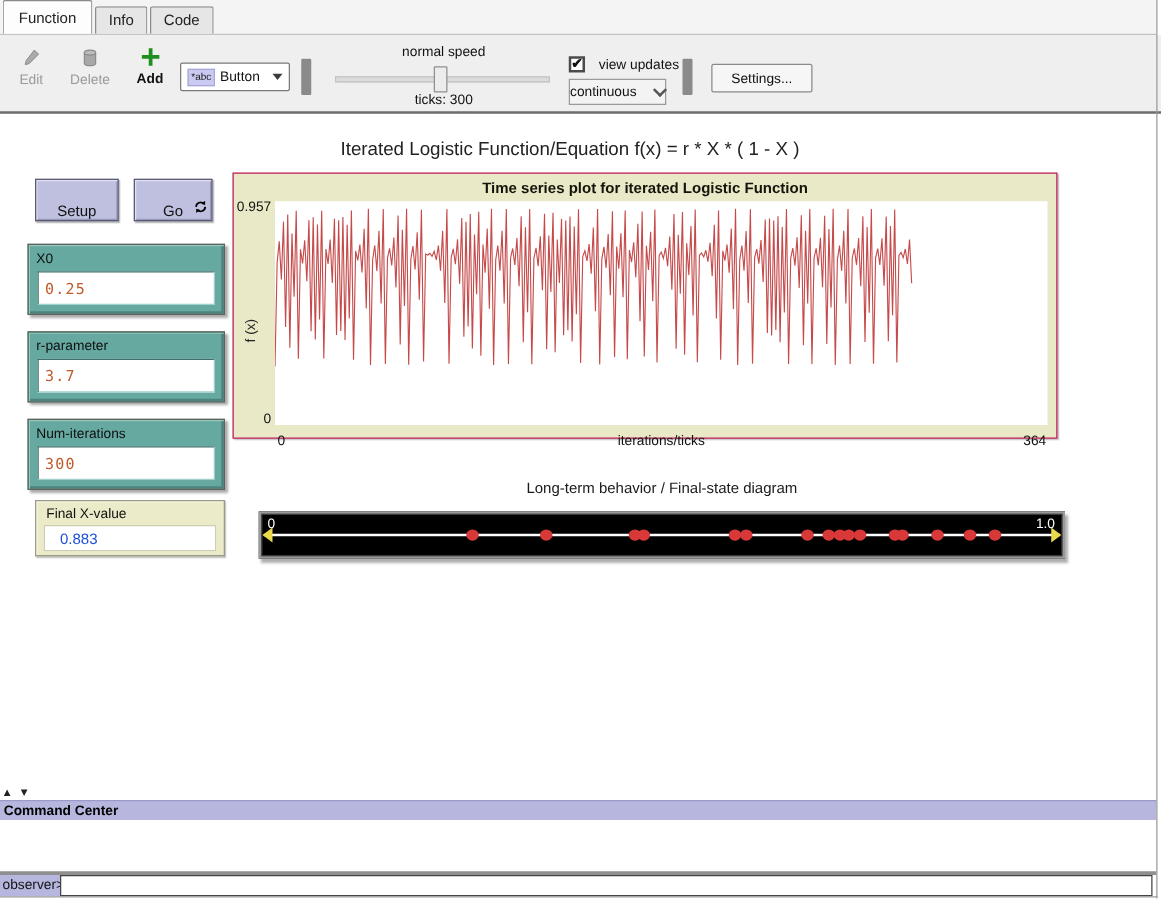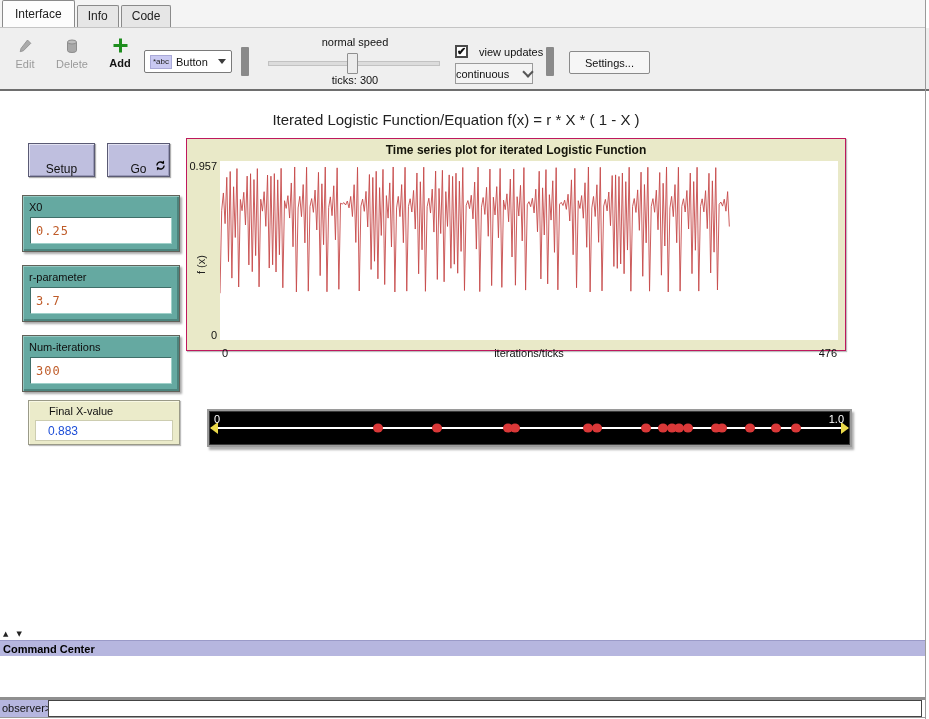--- a/index.html
+++ b/index.html
@@ -58,21 +58,21 @@
             box-shadow:inset 1px 1px 0 #93c7c0, inset -2px -2px 0 #4c847d, 2px 2px 2px #ababab;}
   .nl-input .lbl{padding:5px 0 0 6px;color:#0e0e0e;}
   .nl-input .field{margin:4px 7px 0 7px;height:27px;background:#fff;border:1px solid #3f6f69;
                    border-right-color:#9fd0c9;border-bottom-color:#9fd0c9;box-sizing:border-box;
                    display:flex;align-items:center;}
   .nl-input .field span{font-family:"DejaVu Sans Mono",monospace;font-size:12px;color:#bf5b28;
                         padding-left:5px;letter-spacing:1px;}
   .monitor{position:absolute;left:28px;top:400px;width:152px;height:45px;background:#ebebca;
            border:1px solid #9a9a88;box-sizing:border-box;
            box-shadow:inset 1px 1px 0 #f8f8e4, 1px 1px 1px #bdbdbd;}
-  .monitor .lbl{padding:4px 0 0 20px;color:#111;}
+  .monitor .lbl{padding:4px 0 0 8px;color:#111;}
   .monitor .field{margin:3px 6px 0 6px;height:19px;background:#fff;border:1px solid #cdcdb0;
                   display:flex;align-items:center;}
   .monitor .field span{font-size:12px;color:#1d4ed8;padding-left:12px;}
 
   
   .plot{position:absolute;left:186px;top:138px;width:660px;height:213px;background:#e9e9c8;
         border:1px solid #be185d;box-sizing:border-box;box-shadow:1px 1px 1px #bdbdbd;}
   .plot-title{position:absolute;top:4px;left:0;width:100%;text-align:center;font-weight:bold;
               font-size:12px;color:#14140a;}
   .plot-area{position:absolute;left:33px;top:22px;width:618px;height:179px;background:#fff;}
@@ -113,21 +113,21 @@
             border:1px solid #444;box-sizing:border-box;}
   .win-right{position:absolute;top:0;left:925px;width:1px;height:719px;background:#9a9a9a;}
   .win-bottom{position:absolute;top:717px;left:0;width:926px;height:1px;background:#9a9a9a;}
 </style>
 </head>
 <body>
 
 <div class="win">
 
   <div class="tabbar">
-    <div class="tab active">Interface</div>
+    <div class="tab active">Function</div>
     <div class="tab">Info</div>
     <div class="tab">Code</div>
   </div>
 
   <div class="toolbar">
     <div class="toolbtn dim" style="left:6px;top:10px;width:38px;">
       <span class="ic">
         <svg width="15" height="17" viewBox="0 0 15 17">
             <path d="M9.5 2 L12.8 5.3 L5.4 12.8 L2.2 13.7 L3 10.4 Z" fill="#ababab" stroke="#8a8a8a" stroke-width="0.8"></path>
           </svg>
@@ -228,24 +228,25 @@
     <div class="ylab">f (x)</div>
     <div class="ymin">0</div>
     <div class="plot-area">
       <svg id="ts-svg" width="618" height="179" viewBox="0 0 618 179">
         <polyline id="ts-line" fill="none" stroke-width="0.9" points="0.00,132.24 1.70,49.24 3.40,31.96 5.09,62.63 6.79,16.31 8.49,100.63 10.19,10.53 11.88,117.11 13.58,25.78 15.28,76.48 16.98,7.59 18.68,126.01 20.37,38.47 22.07,49.69 23.77,31.32 25.47,64.00 27.16,15.11 28.86,103.94 30.56,12.73 32.26,110.68 33.96,18.55 35.65,94.61 37.35,7.63 39.05,125.86 40.75,38.24 42.45,50.13 44.14,30.70 45.84,65.34 47.54,14.01 49.24,107.02 50.93,15.16 52.63,103.79 54.33,12.62 56.03,111.00 57.73,18.87 59.42,93.74 61.12,7.34 62.82,126.78 64.52,39.72 66.21,47.40 67.91,34.67 69.61,57.05 71.31,21.97 73.01,85.77 74.70,5.99 76.40,130.98 78.10,46.95 79.80,35.36 81.49,55.68 83.19,23.55 84.89,81.86 86.59,6.24 88.29,130.17 89.98,45.50 91.68,37.60 93.38,51.34 95.08,29.05 96.77,68.98 98.47,11.37 100.17,114.63 101.87,22.80 103.57,83.70 105.26,6.05 106.96,130.79 108.66,46.60 110.36,35.88 112.05,54.65 113.75,24.79 115.45,78.85 117.15,6.85 118.85,128.27 120.54,42.21 122.24,43.03 123.94,41.63 125.64,44.01 127.34,40.00 129.03,46.90 130.73,35.42 132.43,55.55 134.13,23.71 135.82,81.46 137.52,6.30 139.22,129.99 140.92,45.17 142.62,38.12 144.31,50.35 146.01,30.40 147.71,65.99 149.41,13.50 151.10,108.48 152.80,16.45 154.50,100.24 156.20,10.30 157.90,117.80 159.59,26.65 161.29,74.45 162.99,8.39 164.69,123.54 166.38,34.64 168.08,57.11 169.78,21.90 171.48,85.94 173.18,5.99 174.87,130.98 176.57,46.93 178.27,35.38 179.97,55.64 181.66,23.60 183.36,81.73 185.06,6.26 186.76,130.12 188.46,45.40 190.15,37.76 191.85,51.03 193.55,29.46 195.25,68.06 196.95,11.99 198.64,112.82 200.34,20.78 202.04,88.79 203.74,6.20 205.43,130.31 207.13,45.74 208.83,37.23 210.53,52.04 212.23,28.11 213.92,71.09 215.62,10.08 217.32,118.44 219.02,27.47 220.71,72.54 222.41,9.30 224.11,120.79 225.81,30.65 227.51,65.45 229.20,13.92 230.90,107.27 232.60,15.38 234.30,103.19 235.99,12.19 237.69,112.23 239.39,20.15 241.09,90.42 242.79,6.47 244.48,129.47 246.18,44.27 247.88,39.57 249.58,47.67 251.27,34.26 252.97,57.88 254.67,21.06 256.37,88.08 258.07,6.12 259.76,130.57 261.46,46.20 263.16,36.50 264.86,53.43 266.55,26.30 268.25,75.26 269.95,8.05 271.65,124.58 273.35,36.23 275.04,53.96 276.74,25.64 278.44,76.81 280.14,7.47 281.84,126.36 283.53,39.05 285.23,48.64 286.93,32.84 288.63,60.80 290.32,18.03 292.02,95.97 293.72,8.16 295.42,124.23 297.12,35.69 298.81,55.02 300.51,24.33 302.21,79.94 303.91,6.59 305.60,129.09 307.30,43.61 309.00,40.67 310.70,45.70 312.40,37.28 314.09,51.94 315.79,28.23 317.49,70.81 319.19,10.24 320.88,117.96 322.58,26.85 324.28,73.98 325.98,8.60 327.68,122.89 329.37,33.68 331.07,59.07 332.77,19.79 334.47,91.35 336.16,6.67 337.86,128.85 339.56,43.20 341.26,41.35 342.96,44.50 344.65,39.20 346.35,48.36 348.05,33.24 349.75,59.96 351.45,18.87 353.14,93.76 354.84,7.34 356.54,126.76 358.24,39.69 359.93,47.46 361.63,34.58 363.33,57.24 365.03,21.76 366.73,86.29 368.42,6.00 370.12,130.95 371.82,46.88 373.52,35.45 375.21,55.49 376.91,23.78 378.61,81.30 380.31,6.33 382.01,129.90 383.70,45.02 385.40,38.36 387.10,49.90 388.80,31.02 390.49,64.65 392.19,14.56 393.89,105.46 395.59,13.89 397.29,107.37 398.98,15.47 400.68,102.94 402.38,12.02 404.08,112.73 405.77,20.68 407.47,89.05 409.17,6.24 410.87,130.20 412.57,45.54 414.26,37.54 415.96,51.45 417.66,28.89 419.36,69.33 421.05,11.15 422.75,115.29 424.45,23.56 426.15,81.82 427.85,6.25 429.54,130.16 431.24,45.48 432.94,37.64 434.64,51.26 436.34,29.15 438.03,68.75 439.73,11.52 441.43,114.18 443.13,22.28 444.82,85.00 446.52,5.99 448.22,130.97 449.92,46.93 451.62,35.38 453.31,55.63 455.01,23.60 456.71,81.72 458.41,6.26 460.10,130.11 461.80,45.39 463.50,37.78 465.20,51.00 466.90,29.50 468.59,67.97 470.29,12.05 471.99,112.65 473.69,20.59 475.38,89.28 477.08,6.27 478.78,130.09 480.48,45.35 482.18,37.84 483.87,50.89 485.57,29.66 487.27,67.63 488.97,12.29 490.66,111.95 492.36,19.85 494.06,91.18 495.76,6.63 497.46,128.97 499.15,43.41 500.85,41.00 502.55,45.12 504.25,38.20 505.95,50.20 507.64,30.61 509.34,65.54" stroke="#c64a4a"></polyline>
       </svg>
     </div>
     <div class="xrow">
       <span class="xmin">0</span>
       <span class="xlabel">iterations/ticks</span>
-      <span class="xmax">476</span>
-    </div>
-  </div>
-
+      <span class="xmax">364</span>
+    </div>
+  </div>
+
+  <div class="fs-title">Long-term behavior /  Final-state diagram</div>
   <div class="fsbar">
     <div class="fsinner" id="fs-inner">
       <div class="fsline"></div>
       <div class="arrow-l"></div>
       <div class="arrow-r"></div>
       <div class="fs0">0</div>
       <div class="fs1">1.0</div>
     <div class="fs-dot" style="left: 26.3%; background: rgb(217, 56, 56);"></div>
         <div class="fs-dot" style="left: 35.6%; background: rgb(217, 56, 56);"></div>
         <div class="fs-dot" style="left: 46.6%; background: rgb(217, 56, 56);"></div>

